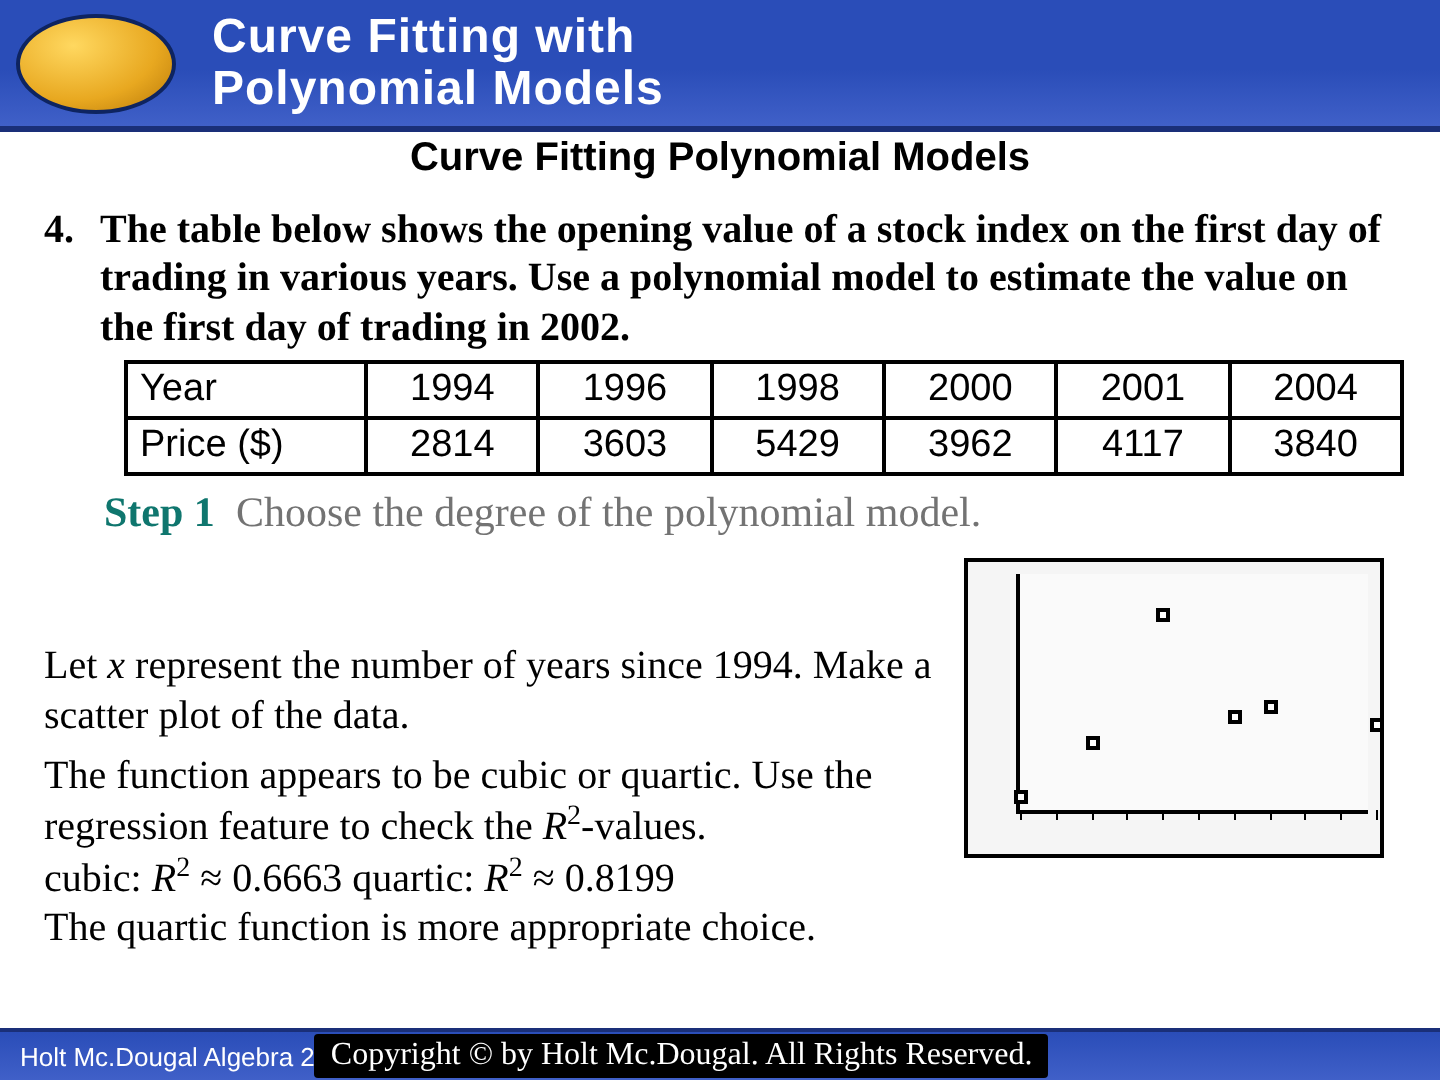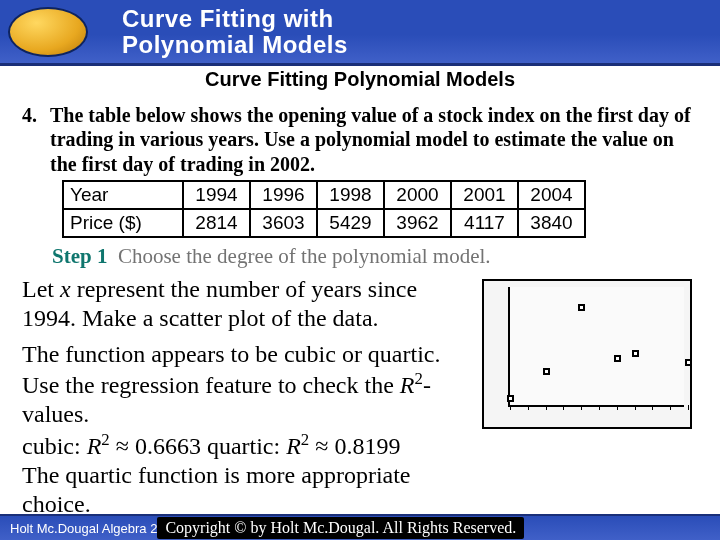--- a/index.html
+++ b/index.html
@@ -11,21 +11,20 @@
     position: relative;
     overflow: hidden;
   }
   .header {
     position: relative;
     height: 66px;
     background: linear-gradient(to bottom, #2a4db8 0%, #2a4db8 55%, #4060c8 100%);
     display: flex;
     align-items: center;
     border-bottom: 3px solid #1a2f78;
-    gap: 16px;
   }
   .header-badge {
     width: 80px;
     height: 50px;
     margin-left: 8px;
     margin-right: 18px;
     background: radial-gradient(ellipse at 35% 30%, #ffd860 0%, #e8a820 60%, #b87808 100%);
     border-radius: 50%;
     border: 2px solid #0e2460;
   }
@@ -58,21 +57,21 @@
   }
   .problem-text {
     flex: 1;
     font-size: 20px;
     font-weight: bold;
     line-height: 1.22;
   }
   table.data {
     border-collapse: collapse;
     margin: 4px 0 6px 40px;
-    width: 524px;
+    width: 640px;
   }
   table.data td {
     border: 2px solid #000;
     padding: 2px 6px;
     font-family: Arial, sans-serif;
     font-size: 19px;
     text-align: center;
   }
   table.data td.label {
     text-align: left;
@@ -84,23 +83,24 @@
     color: #101010;
   }
   .step-line .stepword { color: #0f766e; font-weight: bold; }
   .step-rest { color: #737373; }
   .body-cols {
     display: flex;
     padding-right: 6px;
   }
   .body-text {
     flex: 1;
-    font-size: 24px;
+    font-size: 20px;
     line-height: 1.22;
     padding-right: 10px;
+    margin-top: 46px;
   }
   .body-text p { margin-bottom: 6px; }
   .scatter {
     width: 210px;
     height: 150px;
     border: 2px solid #000;
     background: #f5f5f5;
     position: relative;
     margin-top: 4px;
   }

